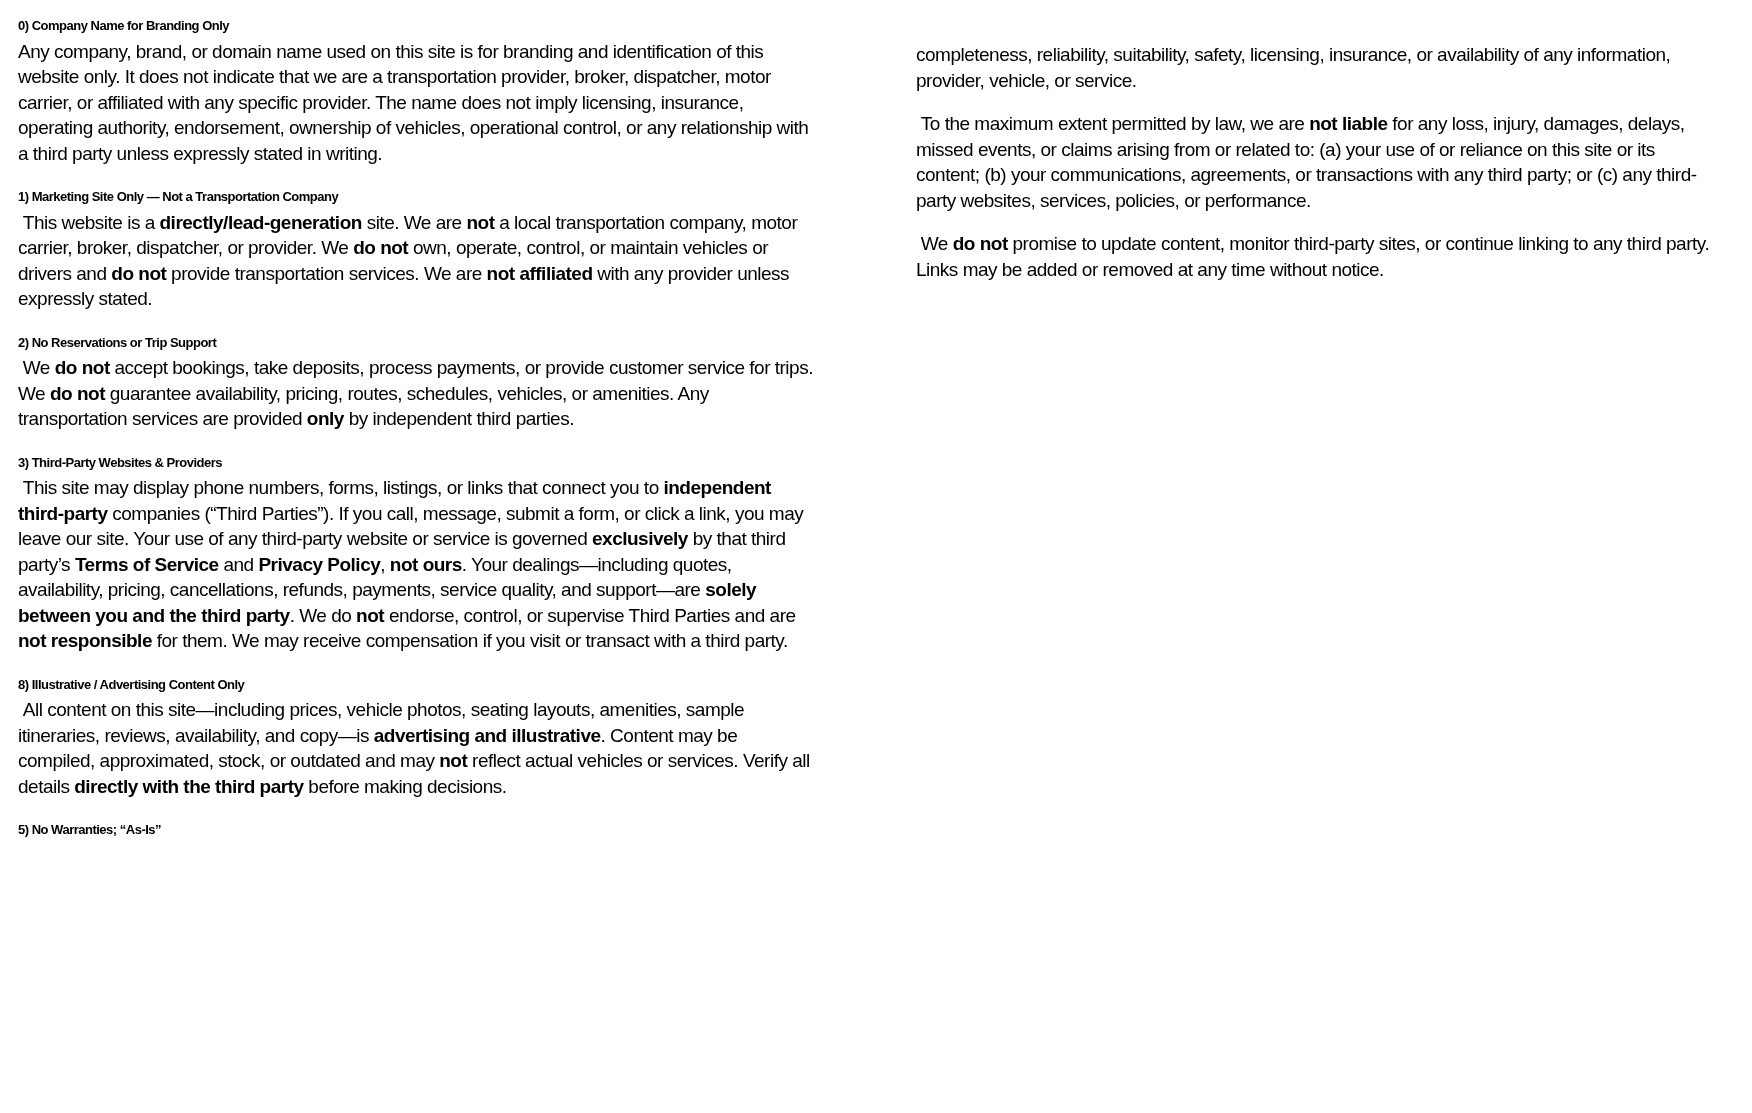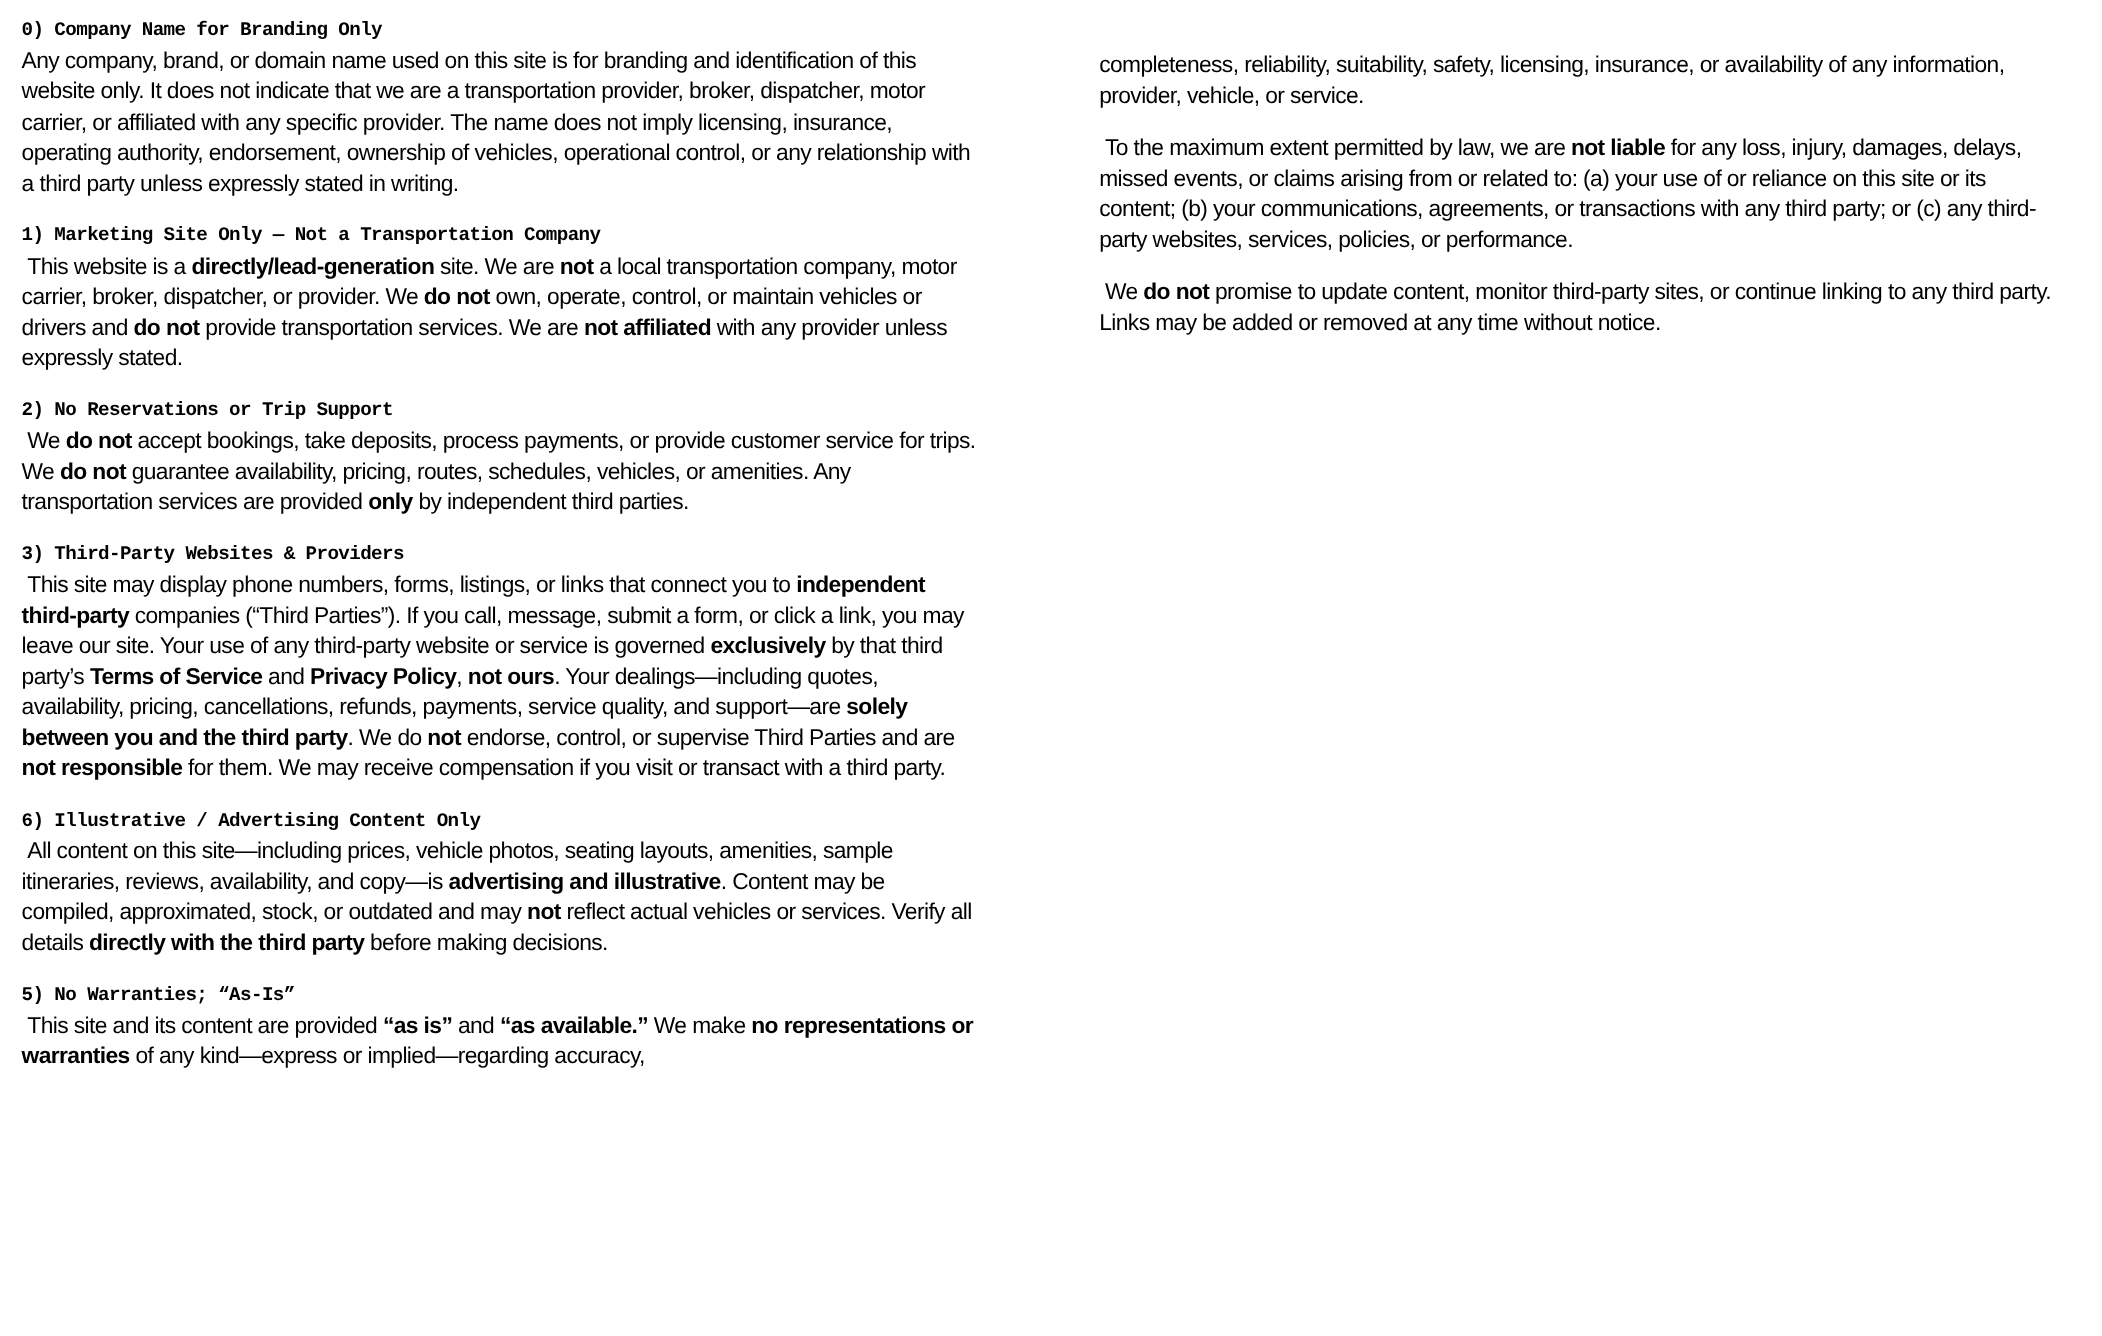--- a/index.html
+++ b/index.html
@@ -33,24 +33,23 @@
   .col-right {
     left: 916px;
     top: 42px;
     width: 800px;
   }
   .sec {
     margin: 0 0 18px 0;
   }
   .sec-heading {
     margin: 0;
-    font-size: 16px;
+    font-size: 13px;
     line-height: 25.5px;
     font-weight: 700;
-    font-family: Liberation Mono, monospace;
   }
   .sec-body {
     margin: 0;
     white-space: pre-wrap;
   }
   .sec-body b {
     font-weight: 700;
   }
 </style>
 </head>
@@ -68,26 +67,25 @@
       </section>
       <section class="sec">
         <h3 class="sec-heading">2) No Reservations or Trip Support</h3>
         <p class="sec-body"> We <b>do not</b> accept bookings, take deposits, process payments, or provide customer service for trips. We <b>do not</b> guarantee availability, pricing, routes, schedules, vehicles, or amenities. Any transportation services are provided <b>only</b> by independent third parties.</p>
       </section>
       <section class="sec">
         <h3 class="sec-heading">3) Third-Party Websites &amp; Providers</h3>
         <p class="sec-body"> This site may display phone numbers, forms, listings, or links that connect you to <b>independent third-party</b> companies (“Third Parties”). If you call, message, submit a form, or click a link, you may leave our site. Your use of any third-party website or service is governed <b>exclusively</b> by that third party’s <b>Terms of Service</b> and <b>Privacy Policy</b>, <b>not ours</b>. Your dealings—including quotes, availability, pricing, cancellations, refunds, payments, service quality, and support—are <b>solely between you and the third party</b>. We do <b>not</b> endorse, control, or supervise Third Parties and are <b>not responsible</b> for them. We may receive compensation if you visit or transact with a third party.</p>
       </section>
       <section class="sec">
-        <h3 class="sec-heading">6) Illustrative / Advertising Content Only</h3>
+        <h3 class="sec-heading">8) Illustrative / Advertising Content Only</h3>
         <p class="sec-body"> All content on this site—including prices, vehicle photos, seating layouts, amenities, sample itineraries, reviews, availability, and copy—is <b>advertising and illustrative</b>. Content may be compiled, approximated, stock, or outdated and may <b>not</b> reflect actual vehicles or services. Verify all details <b>directly with the third party</b> before making decisions.</p>
       </section>
       <section class="sec">
         <h3 class="sec-heading">5) No Warranties; “As-Is”</h3>
-        <p class="sec-body"> This site and its content are provided <b>“as is”</b> and <b>“as available.”</b> We make <b>no representations or warranties</b> of any kind—express or implied—regarding accuracy,</p>
       </section>
     </div>
   <div class="col col-right">
       <section class="sec">
         <p class="sec-body">completeness, reliability, suitability, safety, licensing, insurance, or availability of any information, provider, vehicle, or service.</p>
       </section>
       <section class="sec">
         <p class="sec-body"> To the maximum extent permitted by law, we are <b>not liable</b> for any loss, injury, damages, delays, missed events, or claims arising from or related to: (a) your use of or reliance on this site or its content; (b) your communications, agreements, or transactions with any third party; or (c) any third-party websites, services, policies, or performance.</p>
       </section>
       <section class="sec">

